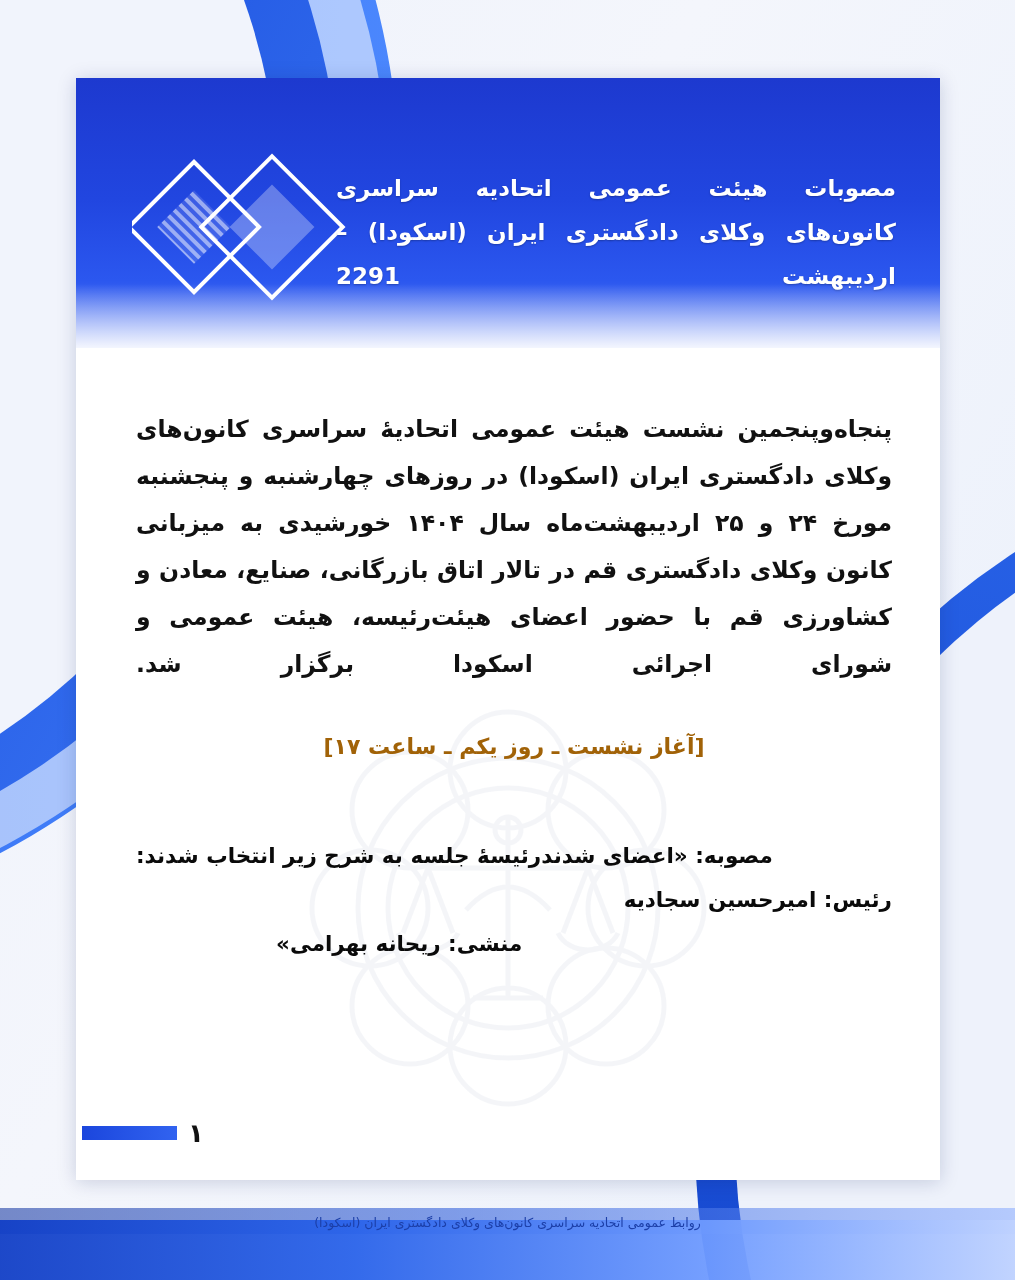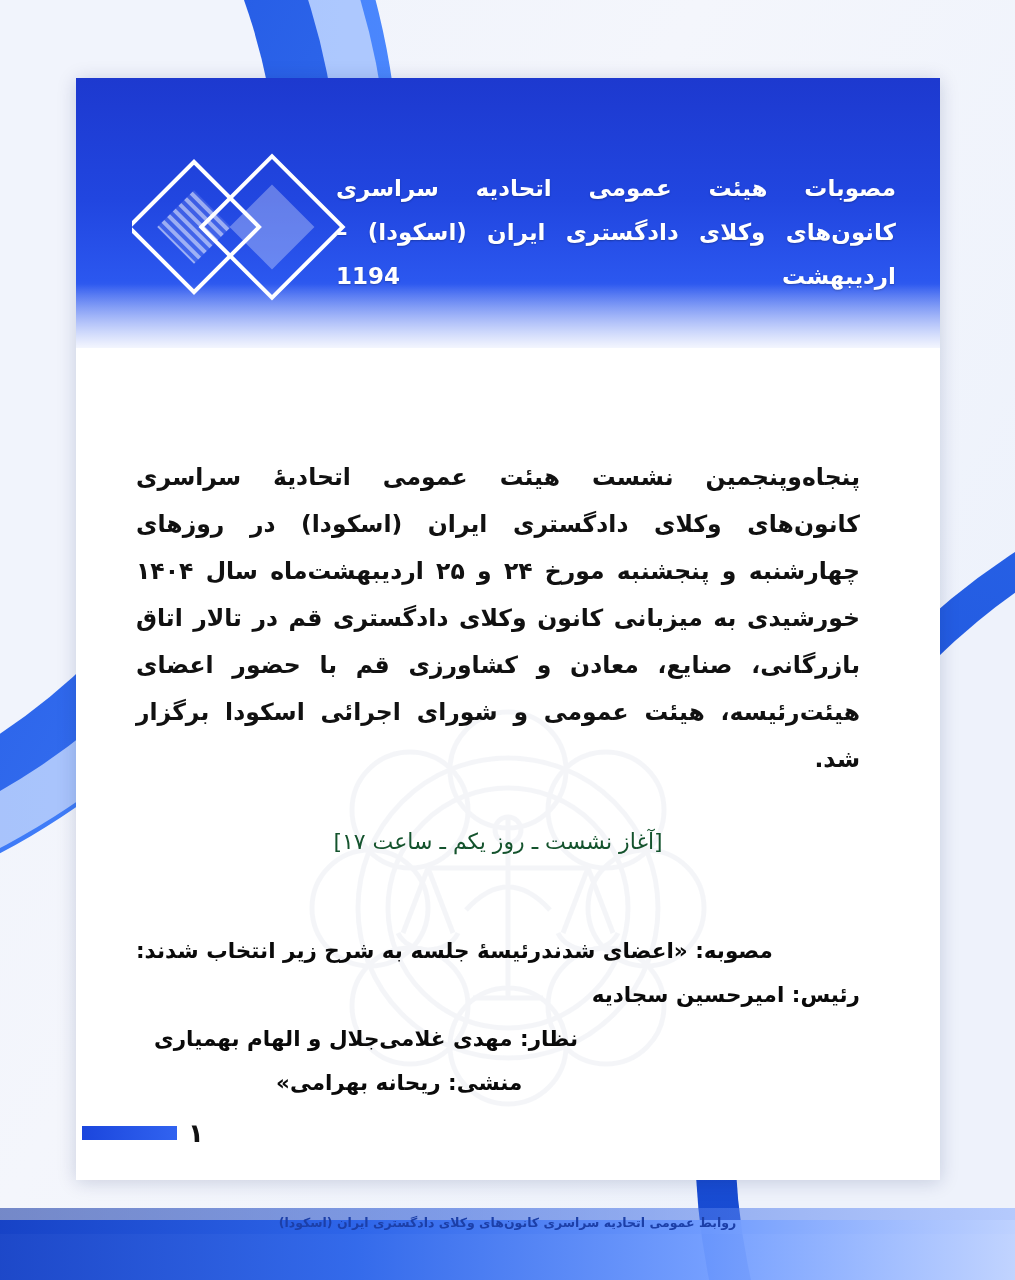--- a/index.html
+++ b/index.html
@@ -153,38 +153,37 @@
     position: absolute;
     left: 56px;
     top: 74px;
     width: 230px;
     height: 150px;
   }
 
   
   .content {
     position: relative;
-    padding: 58px 80px 0 60px;
-    margin-top: 48px;
+    padding: 58px 48px 0 60px;
   }
   .para {
     font-size: 23.5px;
     line-height: 47px;
     color: #111111;
     text-align: justify;
     text-align-last: justify;
     font-weight: bold;
   }
   .note {
     margin-top: 40px;
     font-size: 22px;
     line-height: 38px;
-    color: #14532d;
+    color: #a16207;
     text-align: center;
-    font-weight: normal;
+    font-weight: bold;
   }
   .resolution {
     margin-top: 68px;
     font-size: 21.5px;
     line-height: 44px;
     color: #0a0a0a;
     font-weight: bold;
     text-align: left;
   }
   .resolution .line {
@@ -222,21 +221,21 @@
 
   
   .doc-footer {
     position: absolute;
     left: 0;
     right: 0;
     top: 1215px;
     text-align: center;
     font-size: 12.5px;
     color: #1c3fa8;
-    font-weight: bold;
+    font-weight: normal;
     letter-spacing: .2px;
   }
 </style>
 </head>
 <body>
 
 <div class="bg">
   <div class="bg-swoop-1"></div>
   <div class="bg-swoop-2"></div>
   <div class="bg-swoop-3"></div>
@@ -289,32 +288,31 @@
         <g transform="translate(62,75)">
           <rect x="-46" y="-46" width="92" height="92" transform="rotate(45)" fill="none" stroke="#ffffff" stroke-width="4"></rect>
           <rect x="-26" y="-26" width="52" height="52" transform="rotate(45)" fill="url(#stripes)"></rect>
         </g>
         <g transform="translate(140,75)">
           <rect x="-50" y="-50" width="100" height="100" transform="rotate(45)" fill="none" stroke="#ffffff" stroke-width="4"></rect>
           <rect x="-30" y="-30" width="60" height="60" transform="rotate(45)" fill="#ffffff" opacity="0.30"></rect>
         </g>
       </svg>
     </div>
-    <div class="header-title">مصوبات هیئت عمومی اتحادیه سراسری کانون‌های وکلای دادگستری ایران (اسکودا) – اردیبهشت 1194</div>
+    <div class="header-title">مصوبات هیئت عمومی اتحادیه سراسری کانون‌های وکلای دادگستری ایران (اسکودا) – اردیبهشت 2291</div>
     <div class="header-fade"></div>
   </div>
 
   <div class="content">
     <div class="para">پنجاه‌وپنجمین نشست هیئت عمومی اتحادیۀ سراسری کانون‌های وکلای دادگستری ایران (اسکودا) در روزهای چهارشنبه و پنجشنبه مورخ ۲۴ و ۲۵ اردیبهشت‌ماه سال ۱۴۰۴ خورشیدی به میزبانی کانون وکلای دادگستری قم در تالار اتاق بازرگانی، صنایع، معادن و کشاورزی قم با حضور اعضای هیئت‌رئیسه، هیئت عمومی و شورای اجرائی اسکودا برگزار شد.</div>
     <div class="note">[آغاز نشست ـ روز یکم ـ ساعت ۱۷]</div>
 
     <div class="resolution">
       <span class="line r-1">مصوبه: «اعضای شدند‌رئیسۀ جلسه به شرح زیر انتخاب شدند:</span>
       <span class="line r-2">رئیس: امیرحسین سجادیه</span>
-      <span class="line r-3">نظار: مهدی غلامی‌جلال و الهام بهمیاری</span>
       <span class="line r-4">منشی: ریحانه بهرامی»</span>
     </div>
   </div>
 
   <div class="card-footer">
     <div class="page-rule"></div>
     <div class="page-number">۱</div>
   </div>
 </div>
 

